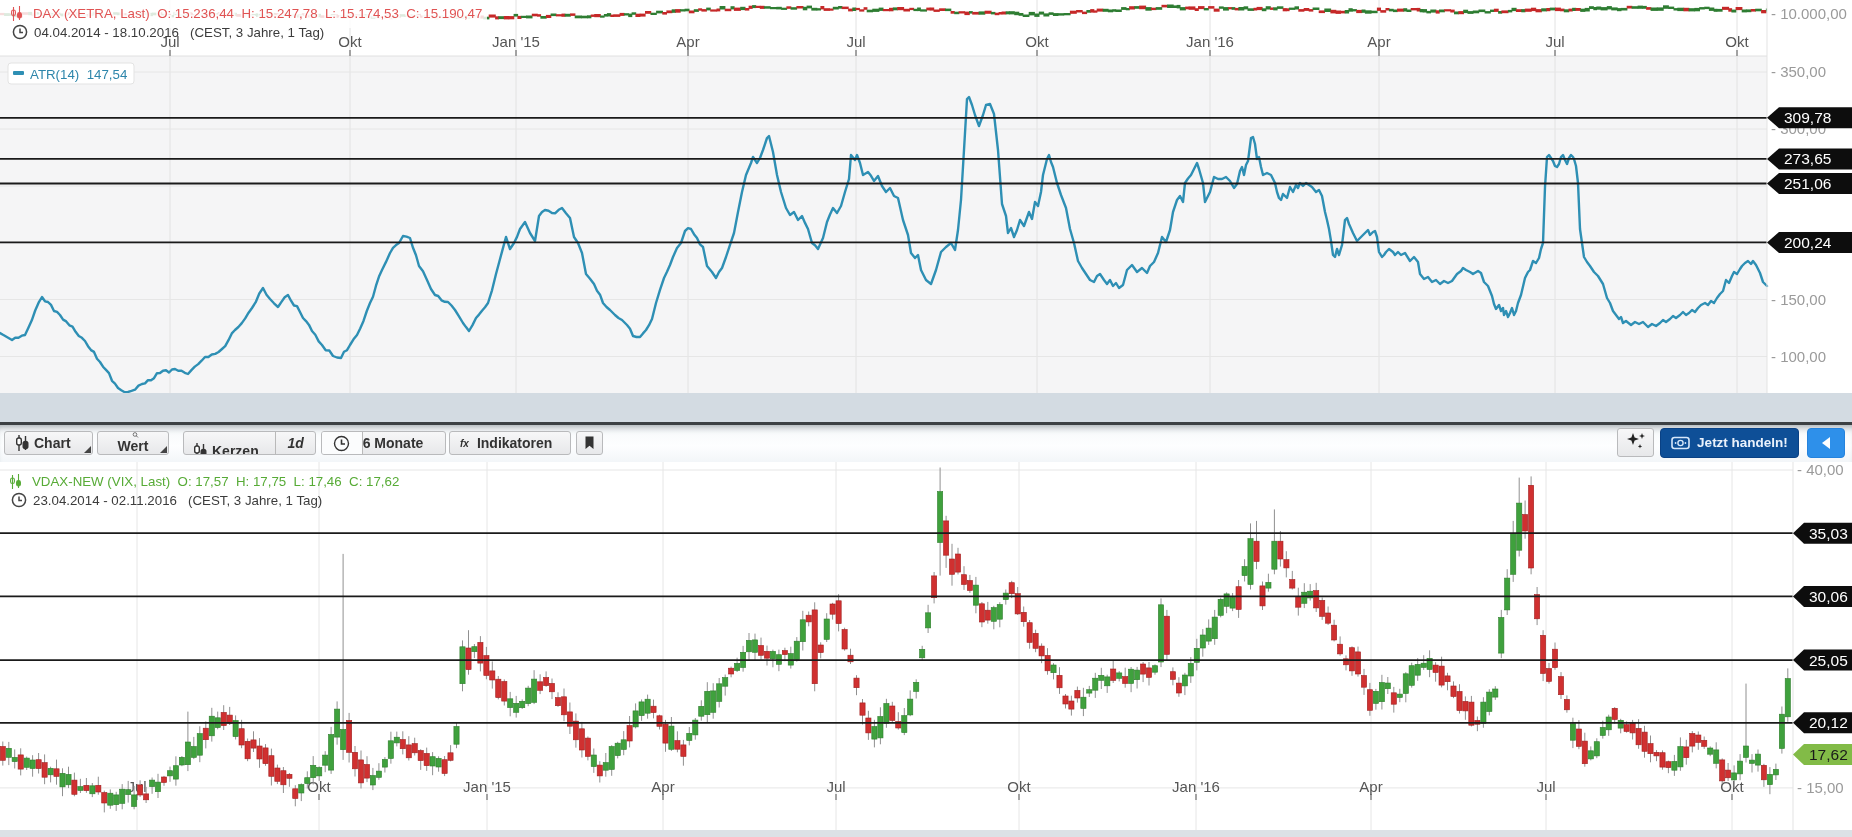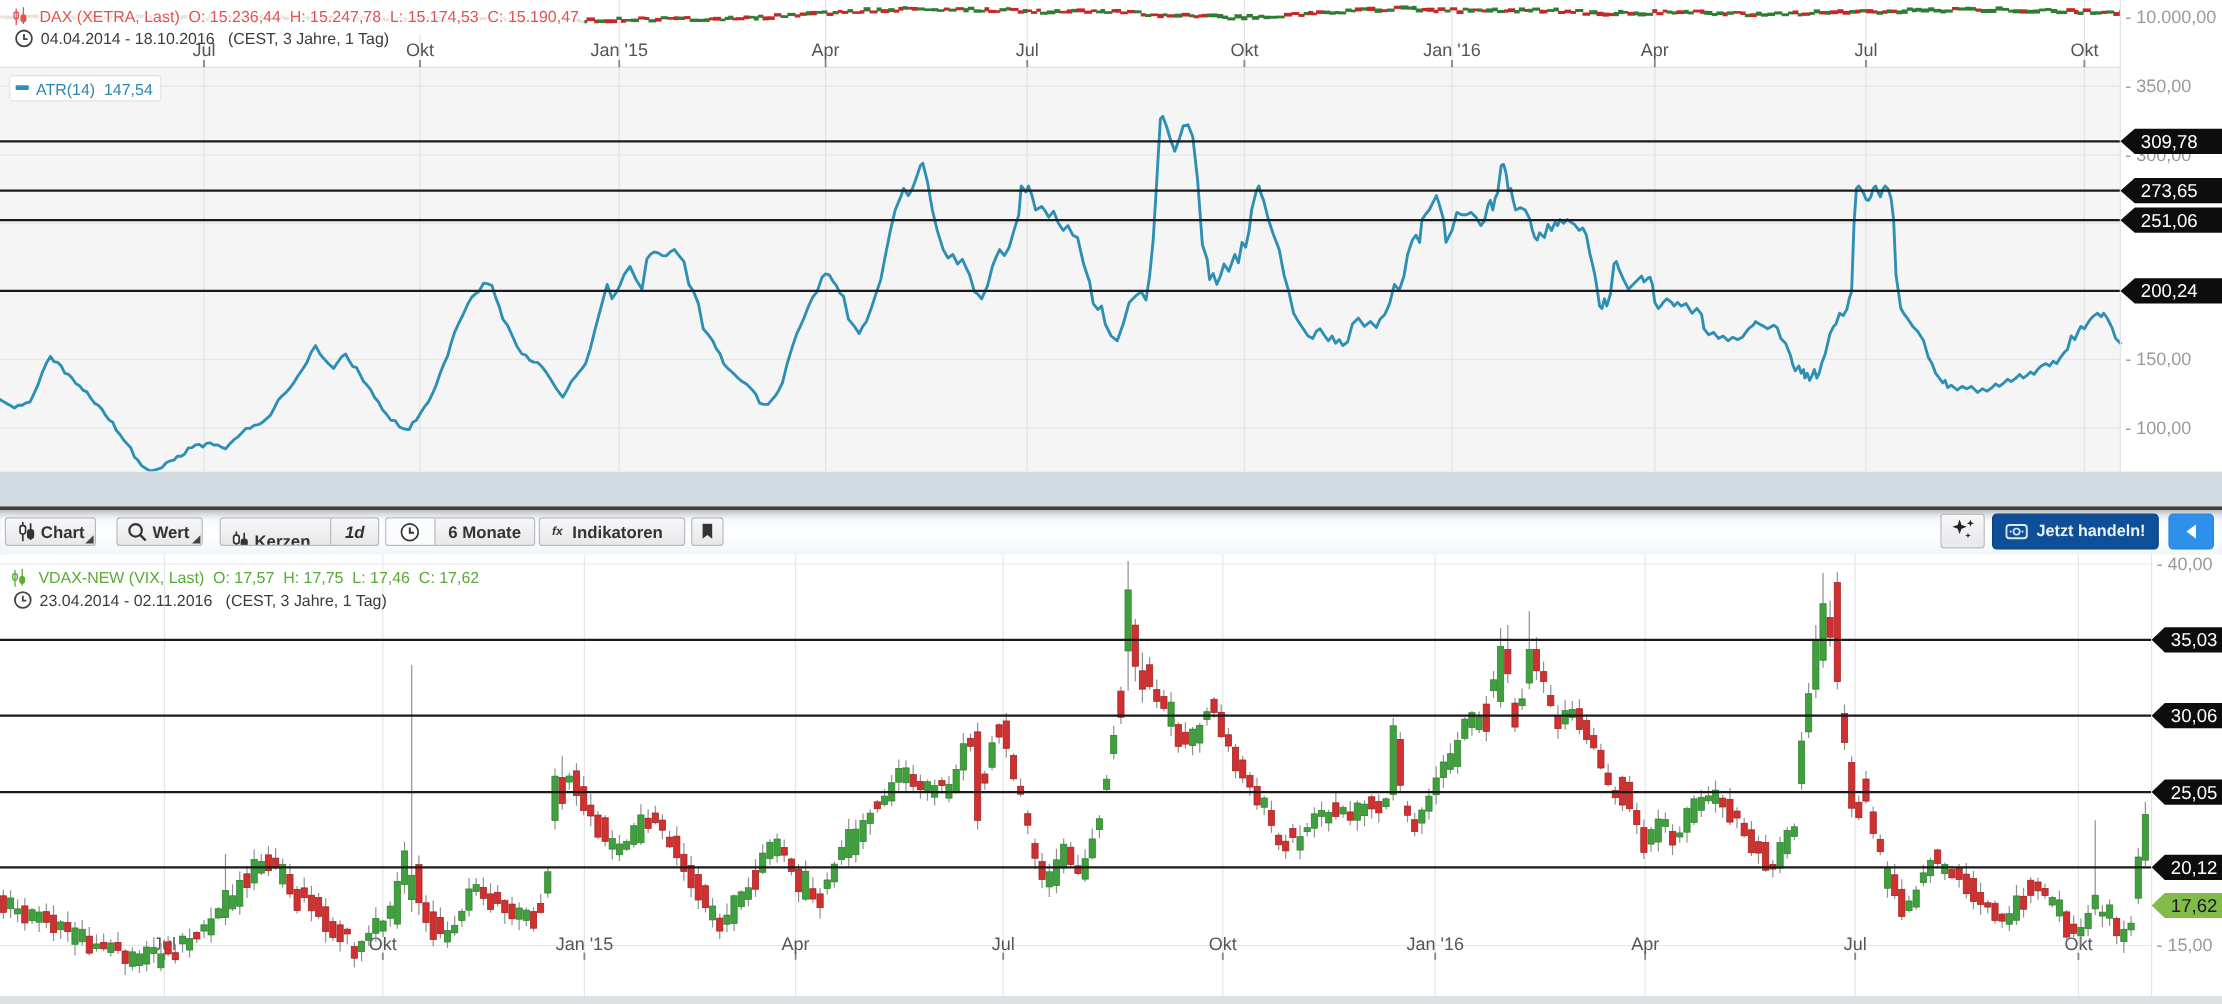--- a/index.html
+++ b/index.html
@@ -487,33 +487,33 @@
       <text x="1784" y="164.4" font-size="15.5" fill="#ffffff">273,65</text>
 <polygon points="1767,183.5 1779,173.0 1852,173.0 1852,194.0 1779,194.0" fill="#0d0d0d"></polygon>
       <text x="1784" y="189.0" font-size="15.5" fill="#ffffff">251,06</text>
 <polygon points="1767,242.4 1779,231.9 1852,231.9 1852,252.9 1779,252.9" fill="#0d0d0d"></polygon>
       <text x="1784" y="247.9" font-size="15.5" fill="#ffffff">200,24</text>
 </svg>
 
 <div class="band-top"></div>
 <div class="darkline"></div>
 <div class="toolbar">
-  <div class="btn" style="left:4px;width:76px;">
+  <div class="btn" style="left:4px;width:89px;">
     <svg width="16" height="18" viewBox="0 0 16 18" style="margin:0 4px 0 9px">
       <g stroke="#333" fill="#333">
             <line x1="5" y1="1" x2="5" y2="17" stroke-width="1.4"></line>
       <rect x="2.7" y="4" width="4.6" height="7" rx="2" fill="#fff" stroke-width="1.4"></rect>
       <line x1="11.5" y1="2" x2="11.5" y2="16" stroke-width="1.4"></line>
       <rect x="9.2" y="7.5" width="4.6" height="7" rx="2" stroke-width="1.4"></rect>
           </g>
     </svg>
         <span>Chart</span>
         <i class="corner"></i>
   </div>
-  <div class="btn" style="left:97px;width:72px;">
+  <div class="btn" style="left:97px;width:72px;flex-direction:column;">
     <svg width="17" height="17" viewBox="0 0 17 17" style="margin:0 4px 0 8px">
       <circle cx="7" cy="7" r="5.2" fill="none" stroke="#333" stroke-width="1.8"></circle>
       <line x1="11" y1="11" x2="15.4" y2="15.4" stroke="#333" stroke-width="2"></line>
     </svg>
         <span>Wert</span>
         <i class="corner"></i>
   </div>
   <div class="btngroup" style="left:183px;width:133px;">
     <div class="seg" style="width:92px;margin-top:16px;">
       <svg width="16" height="18" viewBox="0 0 16 18" style="margin:0 4px 0 8px">
@@ -530,21 +530,21 @@
           <span>1d</span>
         </div>
   </div>
   <div class="btngroup" style="left:321px;width:125px;">
     <div class="seg segwhite" style="width:40px;justify-content:center;">
       <svg width="17" height="17" viewBox="0 0 17 17">
         <circle cx="8.5" cy="8.5" r="7" fill="none" stroke="#333" stroke-width="1.4"></circle>
         <path d="M 8.5 4.5 L 8.5 9 L 12 9" fill="none" stroke="#333" stroke-width="1.6"></path>
       </svg>
     </div>
-    <div class="seg" style="width:84px;border-left:1px solid #b9b9b9;justify-content:center;">
+    <div class="seg" style="width:84px;border-left:1px solid #b9b9b9;">
           <span>6 Monate</span>
         </div>
   </div>
   <div class="btn" style="left:449px;width:122px;">
     <span style="font-style:italic;font-weight:bold;margin:0 0 0 10px;font-size:10px;">fx</span>
     <span style="margin-left:8px;">Indikatoren</span>
   </div>
   <div class="btn" style="left:576px;width:27px;justify-content:center;">
     <svg width="11" height="14" viewBox="0 0 11 14">
           <path d="M 1.5 0.5 L 9.5 0.5 L 9.5 13 L 5.5 9.8 L 1.5 13 Z" fill="#333"></path>

